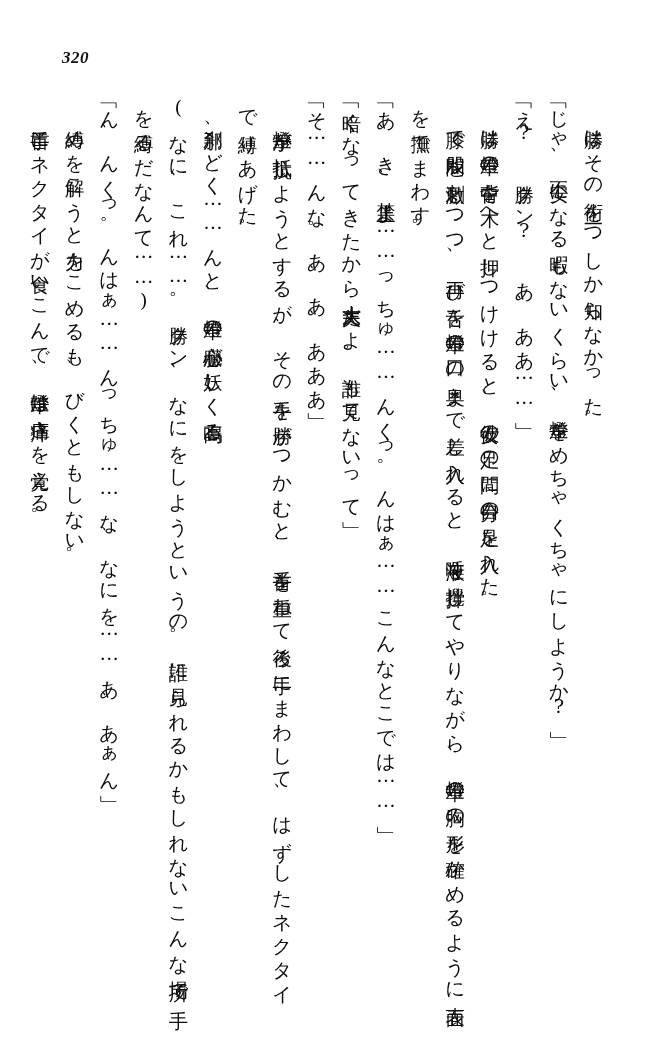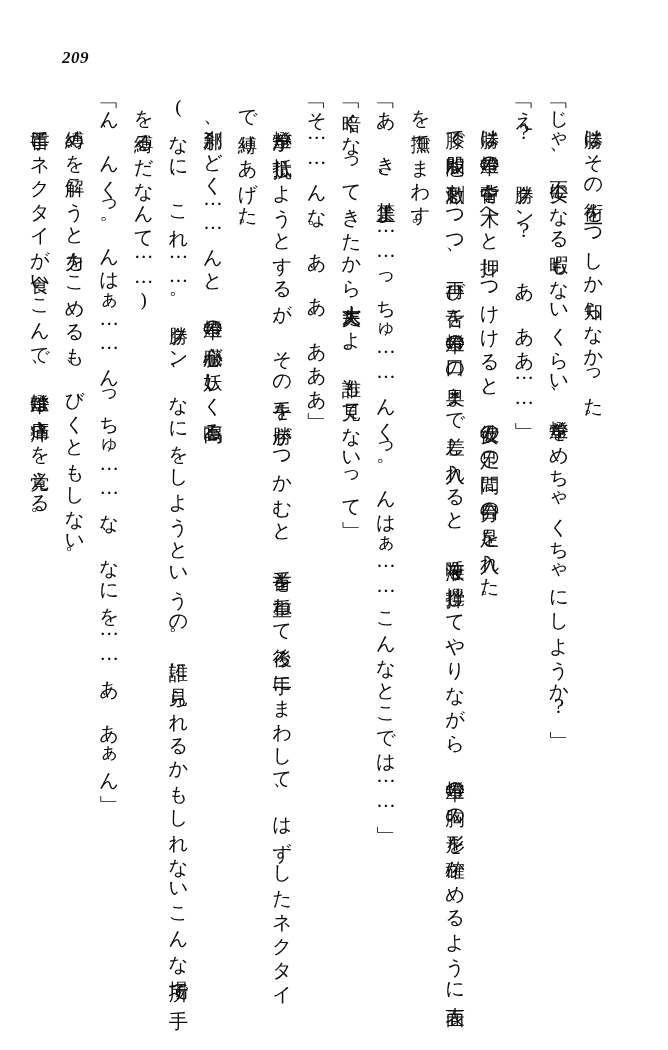--- a/index.html
+++ b/index.html
@@ -59,21 +59,21 @@
   }
   #body-text p.noindent {
     text-indent: 0;
   }
 </style>
 </head>
 <body>
 
 <div id="page">
 
-  <div id="page-number">209</div>
+  <div id="page-number">320</div>
 
   <div id="body-text">
       <p class="indent">勝はその術を一つしか知らなかった。</p>
       <p class="noindent">「じゃ、不安になる暇もないくらい、燈華をめちゃくちゃにしようか?」</p>
       <p class="noindent">「え? 勝クン? あ、ああ……」</p>
       <p class="indent">勝は燈華の背中を木へと押しつけけると、彼女の足の間に自分の足を入れた。</p>
       <p class="indent">膝で股間を刺激しつつ、再び舌を燈華の口の奥まで差し入れると、唾液を攪拌してやりながら、燈華の胸の形を確かめるように表面を撫でまわす。</p>
       <p class="noindent">「あ、き、禁止よ……っちゅ……んくっ。んはぁ……こんなとこでは……」</p>
       <p class="noindent">「暗くなってきたから大丈夫だよ。誰も見てないって」</p>
       <p class="noindent">「そ……んな。あ、あ、あああ」</p>

